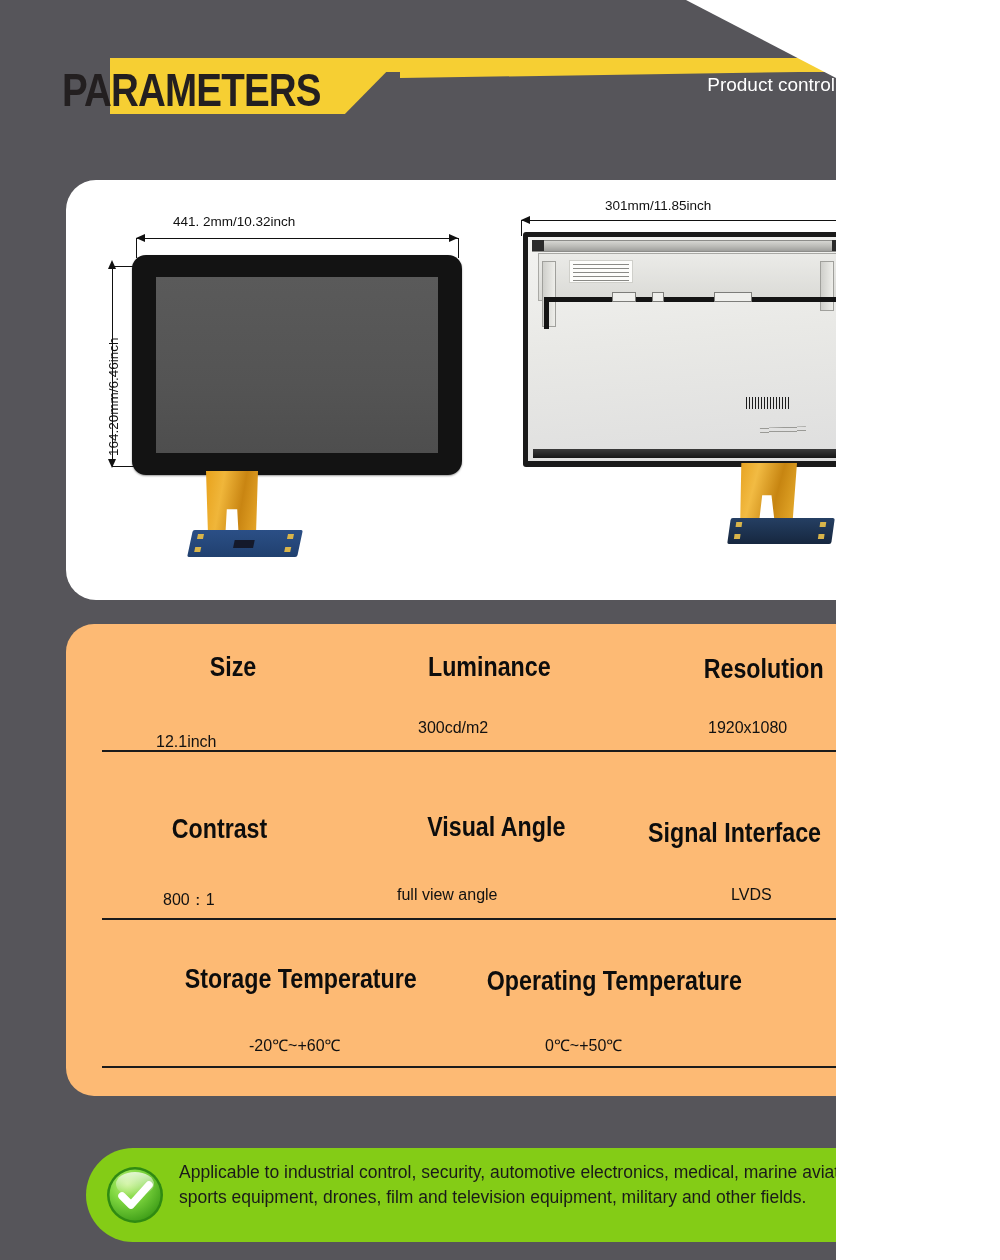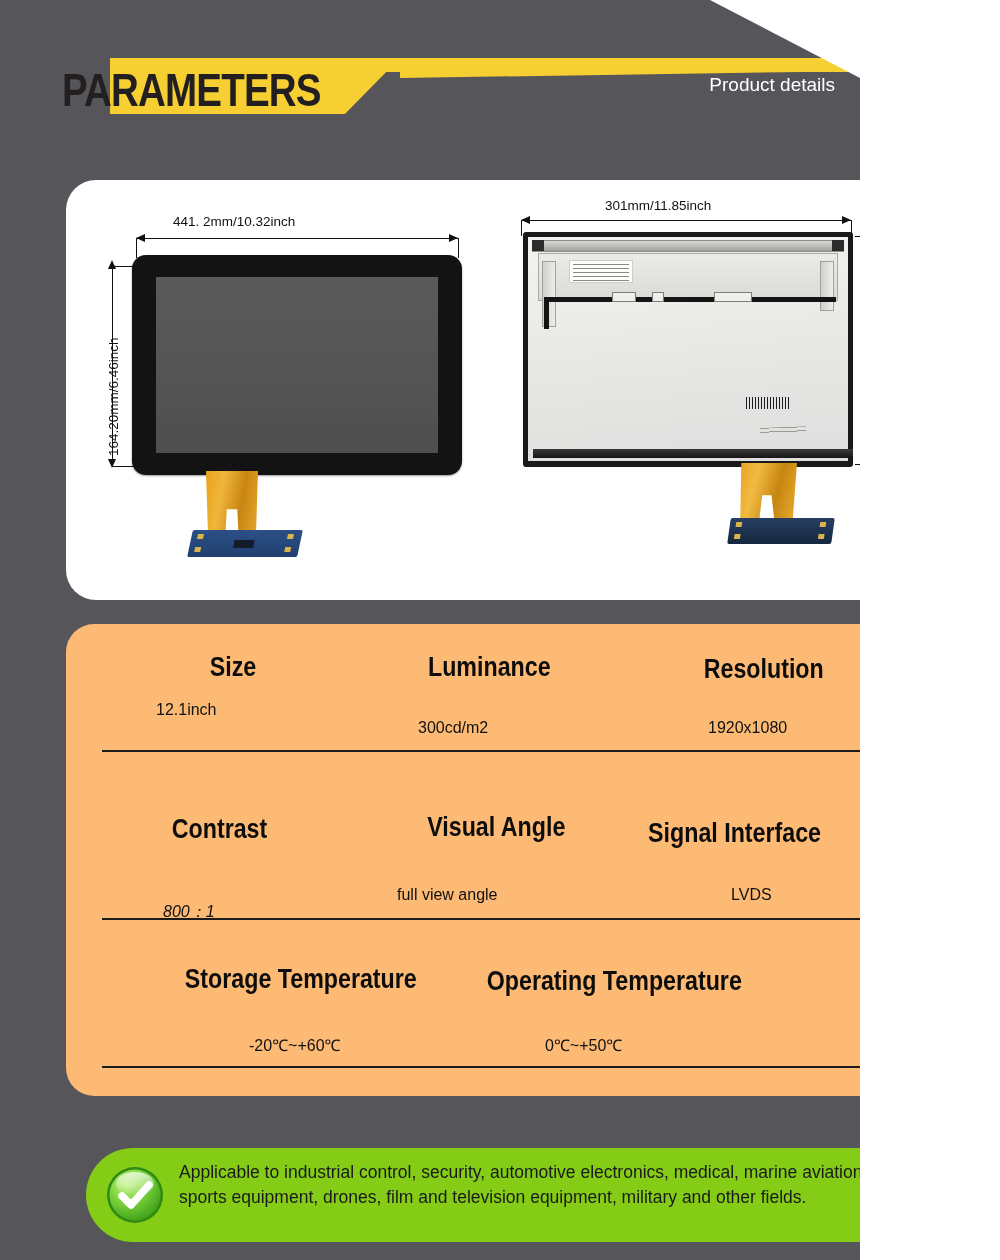--- a/index.html
+++ b/index.html
@@ -12,21 +12,20 @@
     background: #ffffff;
     font-family: "Liberation Sans", sans-serif;
     overflow: hidden;
   }
   .page {
     position: relative;
     width: 836px;
     height: 1260px;
     background: #56555a;
     overflow: hidden;
-    padding-left: 24px;
   }
   
   .corner-cut {
     position: absolute;
     top: 0;
     right: 0;
     width: 150px;
     height: 78px;
     background: #ffffff;
     clip-path: polygon(100% 0, 100% 100%, 0 0);
@@ -374,21 +373,21 @@
 </head>
 <body>
 
 <div class="page">
 
   <div class="header">
     <div class="banner-bar"></div>
     <div class="banner-bar-taper"></div>
     <div class="banner-block"></div>
     <div class="page-title">PARAMETERS</div>
-    <div class="product-details">Product details</div>
+    <div class="product-details">Product control</div>
   </div>
   <div class="corner-cut"></div>
 
   <div class="image-card">
 
     <div class="panel-left">
 
       <div class="dimline-h" style="left:50px; top:48px; width:322px;"></div>
       <div class="arrow arrow-left" style="left:50px; top:44px;"></div>
       <div class="arrow arrow-right" style="left:363px; top:44px;"></div>
@@ -467,31 +466,31 @@
       </div>
     </div>
   </div>
 
   <div class="spec-card">
 
     <div class="spec-row">
       <div class="spec-label" style="left:140px; top:28px;">Size</div>
       <div class="spec-label" style="left:352px; top:28px;">Luminance</div>
       <div class="spec-label" style="left:628px; top:30px;">Resolution</div>
-      <div class="spec-value" style="left:90px;  top:77px;">12.1inch</div>
+      <div class="spec-value" style="left:90px;  top:109px;">12.1inch</div>
       <div class="spec-value" style="left:352px; top:95px;">300cd/m2</div>
       <div class="spec-value" style="left:642px; top:95px;">1920x1080</div>
       <div class="divider" style="top:126px;"></div>
     </div>
 
     <div class="spec-row">
       <div class="spec-label" style="left:98px;  top:190px;">Contrast</div>
       <div class="spec-label" style="left:350px; top:188px;">Visual Angle</div>
       <div class="spec-label" style="left:568px; top:194px;">Signal Interface</div>
-      <div class="spec-value" style="left:97px;  top:278px;font-style:italic;">800：1</div>
+      <div class="spec-value" style="left:97px;  top:266px;">800：1</div>
       <div class="spec-value" style="left:331px; top:262px;text-align:right;">full view angle</div>
       <div class="spec-value" style="left:665px; top:262px;">LVDS</div>
       <div class="divider" style="top:294px;"></div>
     </div>
 
     <div class="spec-row">
       <div class="spec-label" style="left:100px; top:340px;">Storage Temperature</div>
       <div class="spec-label" style="left:400px; top:342px;">Operating Temperature</div>
       <div class="spec-value" style="left:183px; top:410px;">-20℃~+60℃</div>
       <div class="spec-value" style="left:479px; top:410px;">0℃~+50℃</div>

